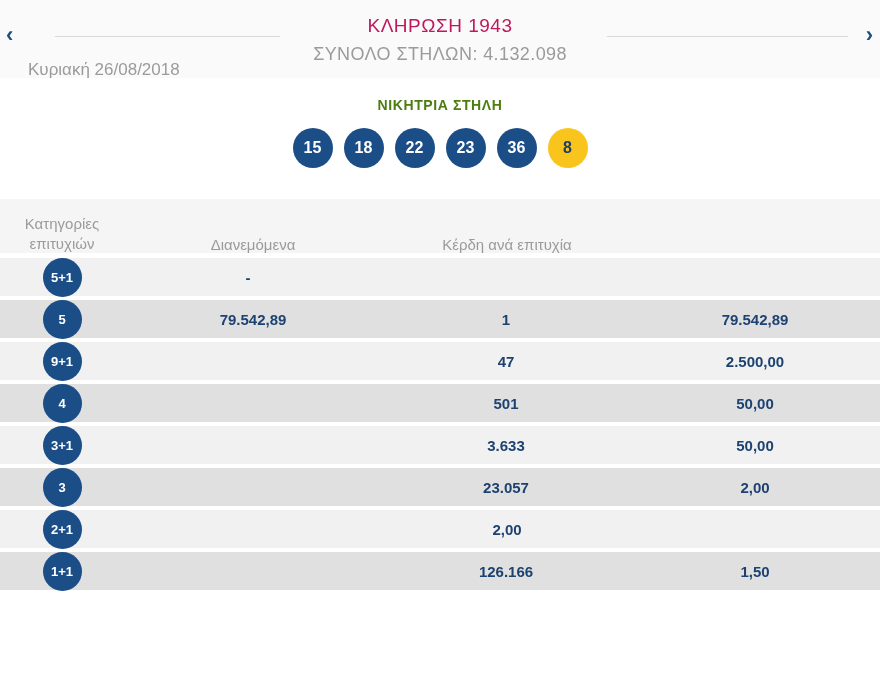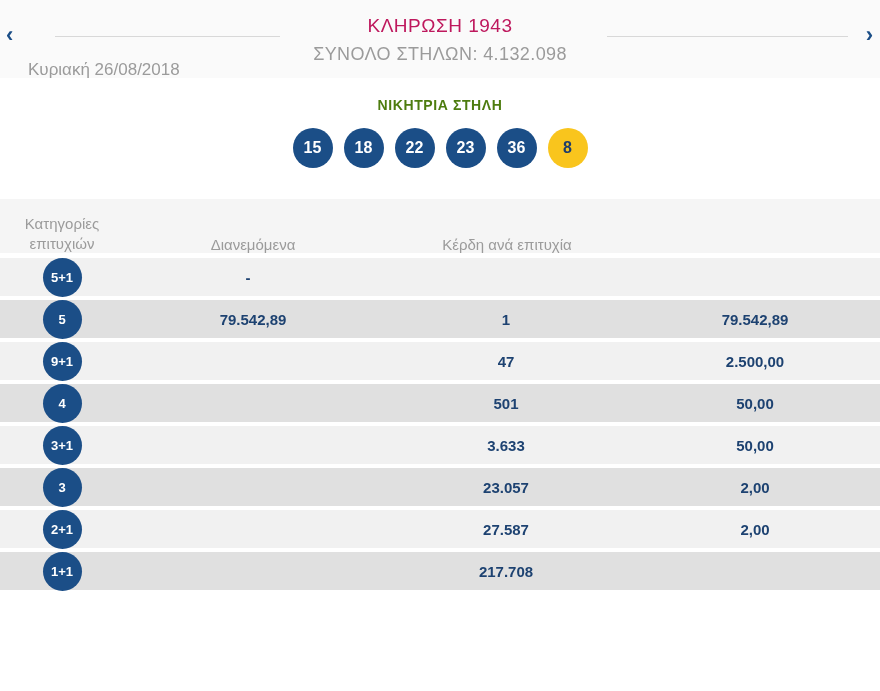--- a/index.html
+++ b/index.html
@@ -125,23 +125,23 @@
       </div>
     <div class="col-dist"></div>
     <div class="col-win">23.057</div>
     <div class="col-prize">2,00</div>
   </div>
   <div class="trow light">
     <div class="col-cat">
         <div class="badge">2+1</div>
       </div>
     <div class="col-dist"></div>
-    <div class="col-win">27.587</div>
     <div class="col-prize">2,00</div>
   </div>
   <div class="trow dark">
     <div class="col-cat">
         <div class="badge">1+1</div>
       </div>
     <div class="col-dist"></div>
-    <div class="col-win">217.708</div>
+    <div class="col-win">126.166</div>
+    <div class="col-prize">1,50</div>
   </div>
 </div>
 
 </body></html>

